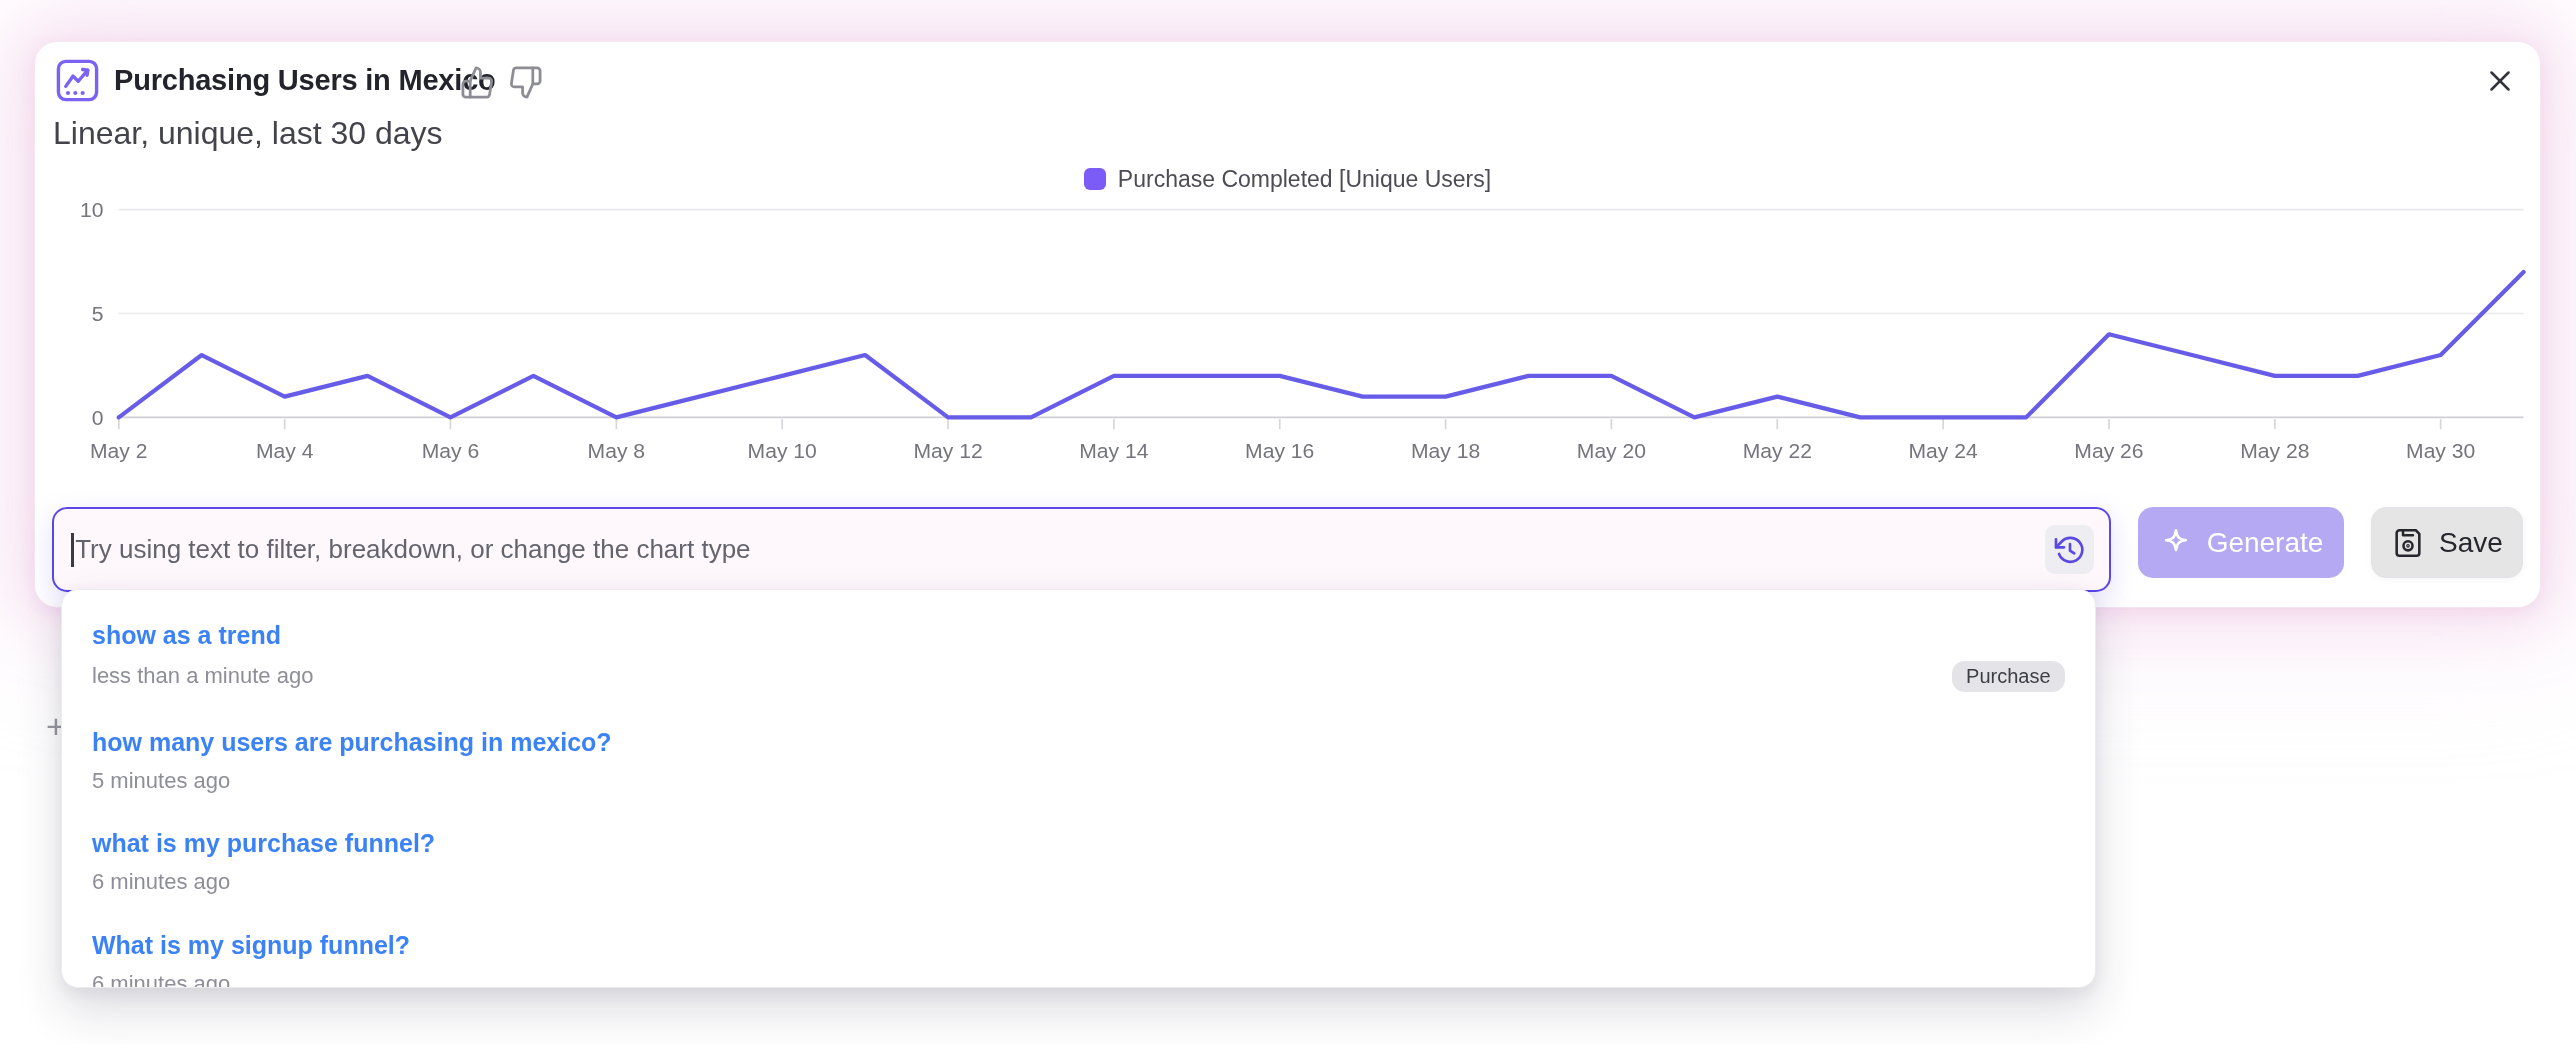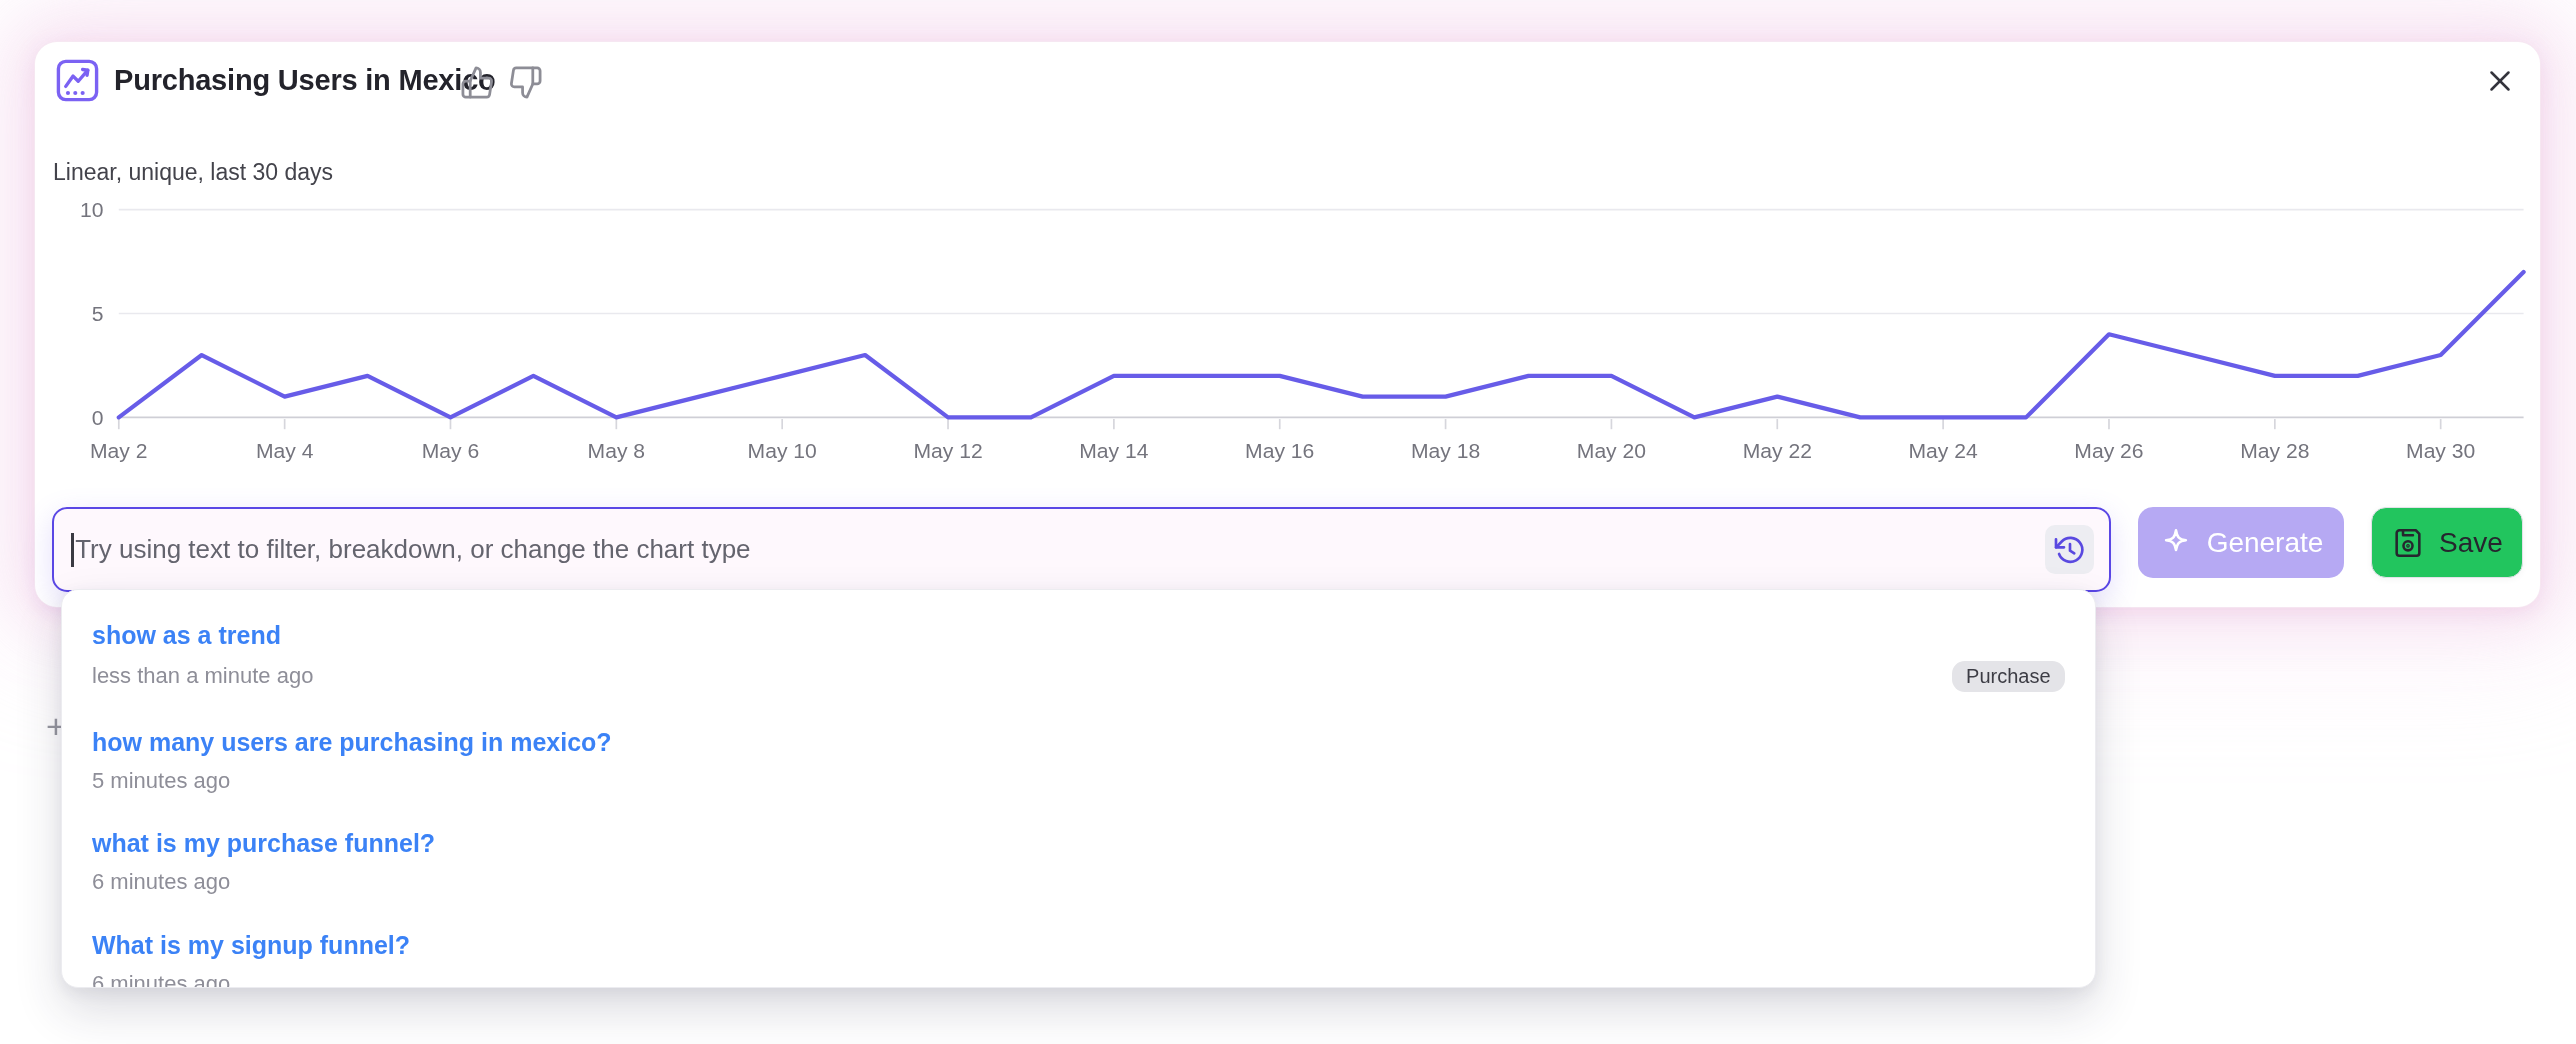--- a/index.html
+++ b/index.html
@@ -14,21 +14,21 @@
                 0 0 59px 15px rgba(243,208,234,.55),
                 0 0 118px 46px rgba(247,224,241,.38);
   }
 
   
   .hdr-icon { position:absolute; left:18.6px; top:15px; width:47px; height:47px; }
   .title { position:absolute; left:79px; top:22px; font-size:29px; font-weight:700;
            color:#23232b; letter-spacing:-0.2px; }
   .thumb { position:absolute; top:23px; width:35px; height:35px; cursor:pointer; }
   .thumb-up { left:425px; } .thumb-down { left:473px; }
-  .subtitle { position:absolute; left:18px; top:73px; font-size:23px; color:#43434b;margin-top:44px; }
+  .subtitle { position:absolute; left:18px; top:73px; font-size:32px; color:#43434b; }
   .close-btn { position:absolute; left:2448px; top:22px; width:34px; height:34px; cursor:pointer; }
 
   
   .legend { position:absolute; left:0; top:120px; width:100%; height:34px;
             display:flex; align-items:center; justify-content:center; gap:12px; }
   .legend-swatch { width:22px; height:22px; border-radius:6px; background:#7b5cf6; }
   .legend-label { font-size:23px; color:#4c4c54; }
 
   
   .chart-svg { position:absolute; left:0; top:144px; width:2505px; height:304px; overflow:visible; }
@@ -41,21 +41,21 @@
     display:flex; align-items:center; padding:0 15px 0 17px; cursor:text; }
   .caret { width:2.5px; height:34px; background:#3a3a42; }
   .placeholder { font-size:26px; color:#64646e; margin-left:1.7px; flex:1;
                  white-space:nowrap; overflow:hidden; }
   .history-btn { width:49px; height:49px; border-radius:10px; background:#ededf2;
                  display:flex; align-items:center; justify-content:center; cursor:pointer; flex:0 0 auto; }
   .btn { position:absolute; top:465px; height:71px; border-radius:15px;
          display:flex; align-items:center; justify-content:center; gap:14px;
          font-size:28px; cursor:pointer; }
   .generate-btn { left:2103px; width:206px; background:#b6a9f3; color:#ffffff; }
-  .save-btn { left:2336px; width:152px; background:#22c55e; color:#26262e;
+  .save-btn { left:2336px; width:152px; background:#e5e5e5; color:#26262e;
               border:1.7px solid #e2e2e8; box-shadow:0 1.7px 6.8px rgba(30,30,50,.04); }
 
   
   .plus-behind { position:absolute; left:46px; top:707px; z-index:2; font-size:34px;
                  color:#97979f; font-weight:400; cursor:pointer; }
 
   
   .dropdown { position:absolute; left:61px; top:589px; width:2035px; height:399px;
     background:#ffffff; border:0.8px solid #ececf0; border-radius:17px; z-index:3;
     box-shadow:0 22px 47px rgba(40,40,70,.16), 0 5px 15px rgba(40,40,70,.07);
@@ -98,20 +98,24 @@
 
   <div class="subtitle">Linear, unique, last 30 days</div>
 
   <svg class="close-btn" viewBox="0 0 28 28">
     <g stroke="#34343c" stroke-width="2.1" stroke-linecap="round">
       <line x1="7" y1="7" x2="21" y2="21"></line>
         <line x1="21" y1="7" x2="7" y2="21"></line>
     </g>
   </svg>
 
+  <div class="legend">
+    <span class="legend-swatch" style="background: rgb(123, 92, 246);"></span>
+    <span class="legend-label">Purchase Completed [Unique Users]</span>
+  </div>
 
   <svg class="chart-svg" viewBox="0 0 2964 360">
       <line x1="98" y1="274" x2="2945.8" y2="274" stroke="#cfcfd6" stroke-width="2"></line>
       <text x="80" y="283" text-anchor="end" class="axis-label">0</text>
       <line x1="98" y1="151" x2="2945.8" y2="151" stroke="#e9e9ee" stroke-width="2"></line>
       <text x="80" y="160" text-anchor="end" class="axis-label">5</text>
       <line x1="98" y1="28" x2="2945.8" y2="28" stroke="#e9e9ee" stroke-width="2"></line>
       <text x="80" y="37" text-anchor="end" class="axis-label">10</text>
       <line x1="98" y1="276" x2="98" y2="288" stroke="#d6d6dc" stroke-width="2"></line>
       <text x="98" y="322" text-anchor="middle" class="axis-label">May 2</text>

